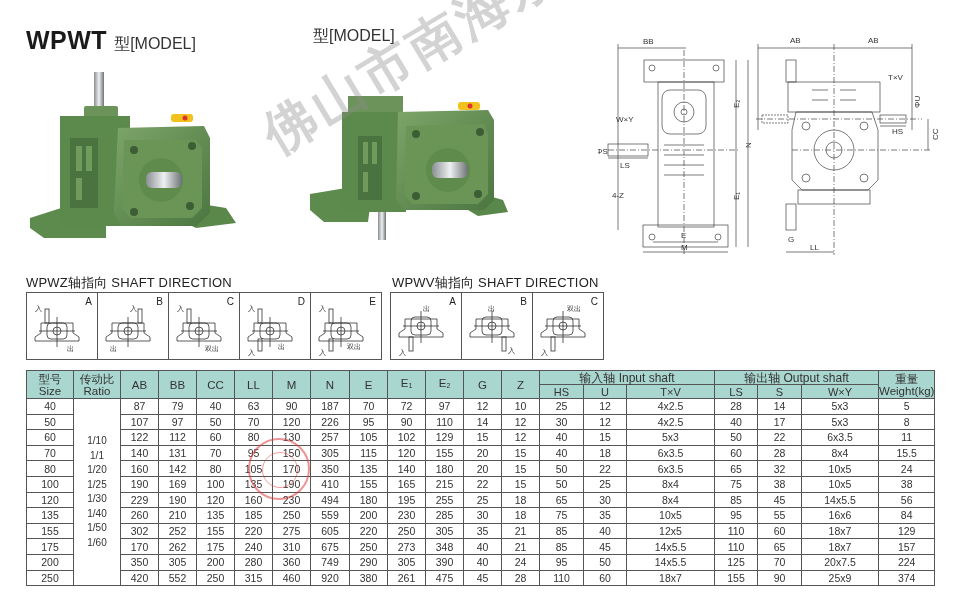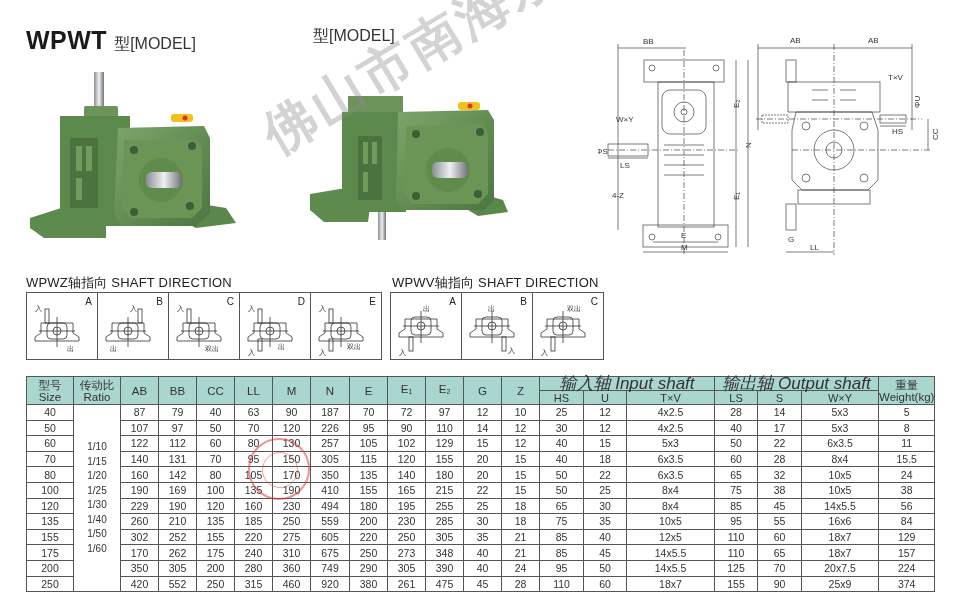--- a/index.html
+++ b/index.html
@@ -24,26 +24,26 @@
   #sd-title-wpwz { left: 26px; }
   #sd-title-wpwv { left: 392px; }
 
   .sd-box { position: absolute; top: 292px; height: 68px; display: flex; border: 1px solid #555; border-right: none; }
   #sd-box-wpwz { left: 26px; }
   #sd-box-wpwv { left: 390px; }
   .sd-cell { width: 71px; height: 66px; border-right: 1px solid #555; position: relative; }
   .sd-cell .letter { position: absolute; top: 3px; right: 5px; font-size: 10px; color: #222; }
   .sd-cell svg { position: absolute; left: 6px; top: 6px; }
 
-  .spec-table { position: absolute; left: 26px; top: 370px; border-collapse: collapse; font-size: 10.5px; color: #333; margin-top: 6px; }
+  .spec-table { position: absolute; left: 26px; top: 370px; border-collapse: collapse; font-size: 10.5px; color: #333; }
   .spec-table td, .spec-table th { border: 1px solid #555; text-align: center; font-weight: normal; padding: 0; height: 15.6px; line-height: 14px; }
   .spec-table thead th { background: #a9d6cf; color: #333; font-size: 11.5px; line-height: 12px; }
   .spec-table thead th.tall { height: 28px; }
   .spec-table td.ratio { vertical-align: middle; line-height: 14.5px; border-top: 1px solid #555; font-size: 10px; }
-  .spec-table thead th.grp { height: 14px; font-size: 17px; font-style: italic; }
+  .spec-table thead th.grp { height: 14px; font-size: 12px; }
   .spec-table thead th.sub { height: 14px; font-size: 11px; }
   sub.s { font-size: 7px; vertical-align: -1px; }
 
   .watermark { position: absolute; left: 250px; top: 110px; font-size: 52px; font-weight: bold; color: rgba(140,140,140,0.38); transform: rotate(-31deg); transform-origin: left top; white-space: nowrap; letter-spacing: 4px; pointer-events: none; }
   .seal { position: absolute; left: 248px; top: 438px; width: 62px; height: 62px; border: 2px solid rgba(220,60,60,0.55); border-radius: 50%; pointer-events: none; }
   .seal::after { content: ""; position: absolute; left: 12px; top: 12px; width: 34px; height: 34px; border: 1.5px solid rgba(220,60,60,0.5); border-radius: 50%; }
 </style>
 </head>
 <body>
 
@@ -369,21 +369,21 @@
       <th class="sub">LS</th>
       <th class="sub">S</th>
       <th class="sub">W×Y</th>
     </tr>
   </thead>
   <tbody id="table-body">
       <tr>
         <td>40</td>
         <td class="ratio" rowspan="12">
           <div>1/10</div>
-          <div>1/15</div>
+          <div>1/1</div>
           <div>1/20</div>
           <div>1/25</div>
           <div>1/30</div>
           <div>1/40</div>
           <div>1/50</div>
           <div>1/60</div>
         </td>
         <td>87</td>
         <td>79</td>
         <td>40</td>

